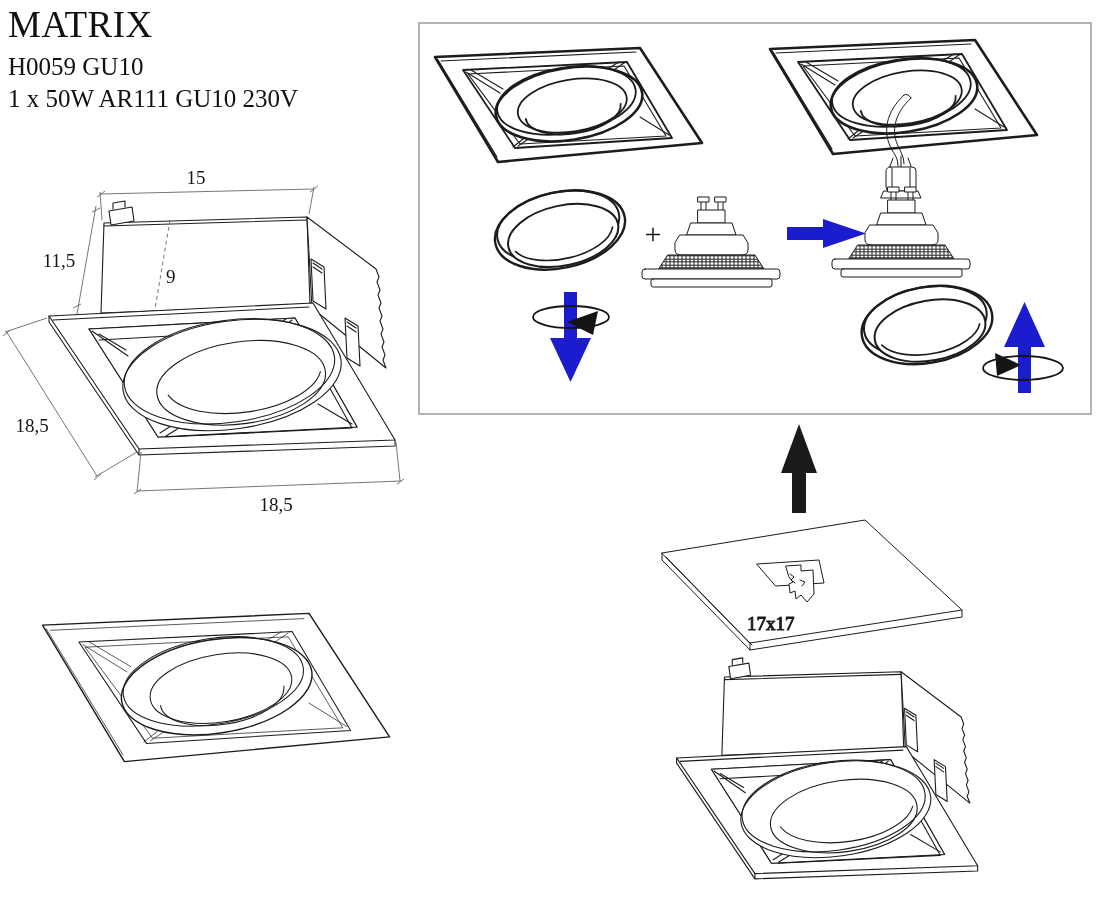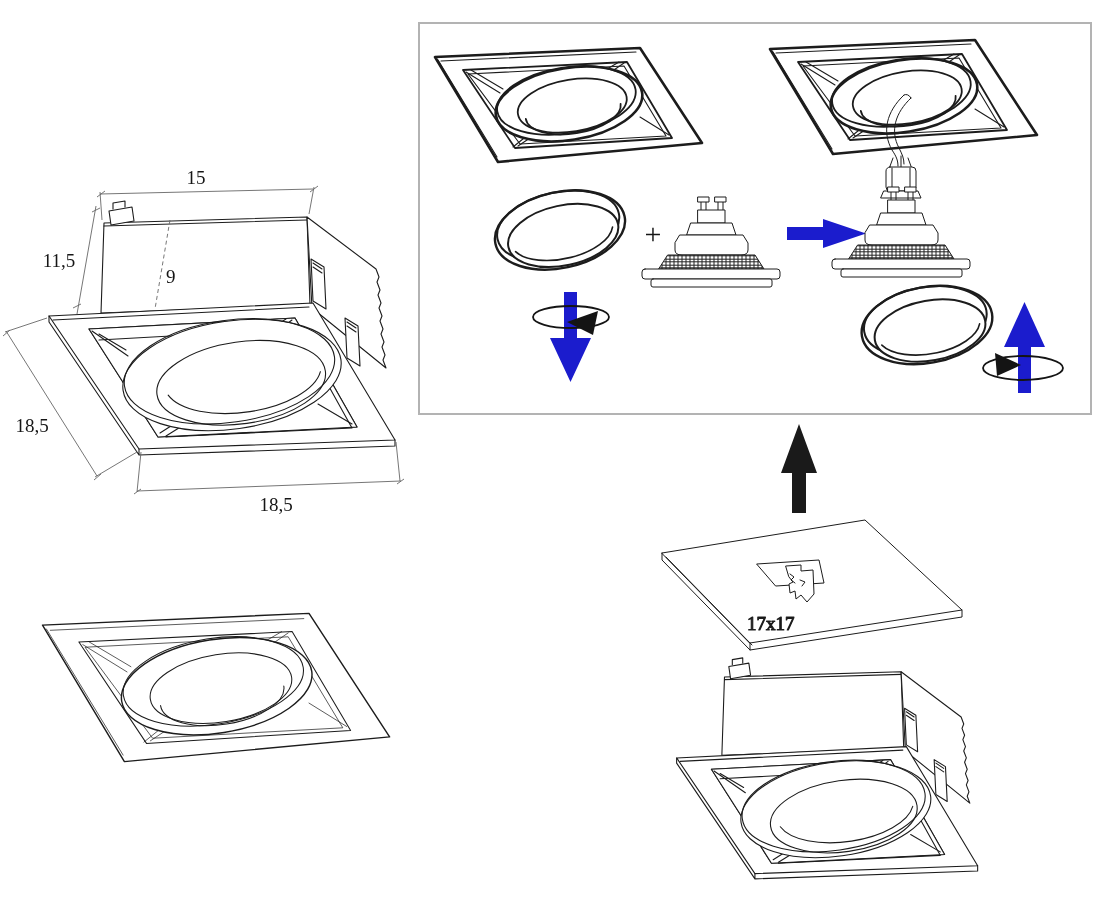--- a/index.html
+++ b/index.html
@@ -16,20 +16,25 @@
   .md{stroke-width:var(--swm,1.7)}
   .lt{stroke-width:var(--swl,1.0)}
   .dim{stroke:#666;stroke-width:.9;fill:none}
   .dimtext{font-size:19px}
 </style>
 </head>
 <body>
 
 <div class="page">
 
+  <div class="header">
+    <div class="title">MATRIX</div>
+    <div class="code">H0059 GU10</div>
+    <div class="spec">1 x 50W AR111 GU10 230V</div>
+  </div>
 
   <svg class="scene" width="1100" height="900" viewBox="0 0 1100 900">
 
     <defs>
       <pattern id="hatch" width="4" height="6" patternUnits="userSpaceOnUse">
         <rect width="4" height="6" fill="#fff"></rect>
         <path d="M0,1.2 H4 M0,3.8 H4" stroke="#222" stroke-width="1"></path>
         <path d="M2,0 V6" stroke="#222" stroke-width="1"></path>
       </pattern>
 

